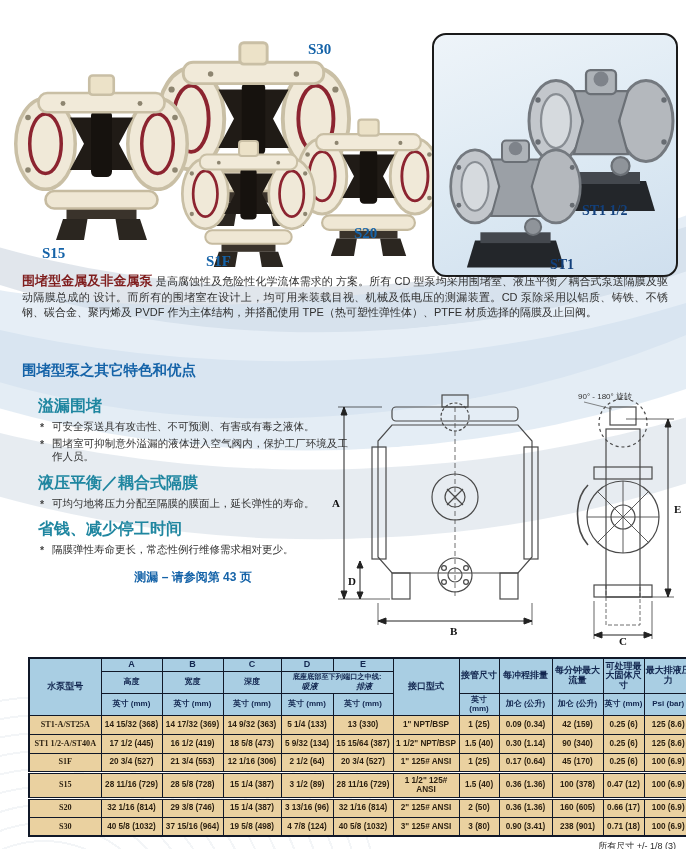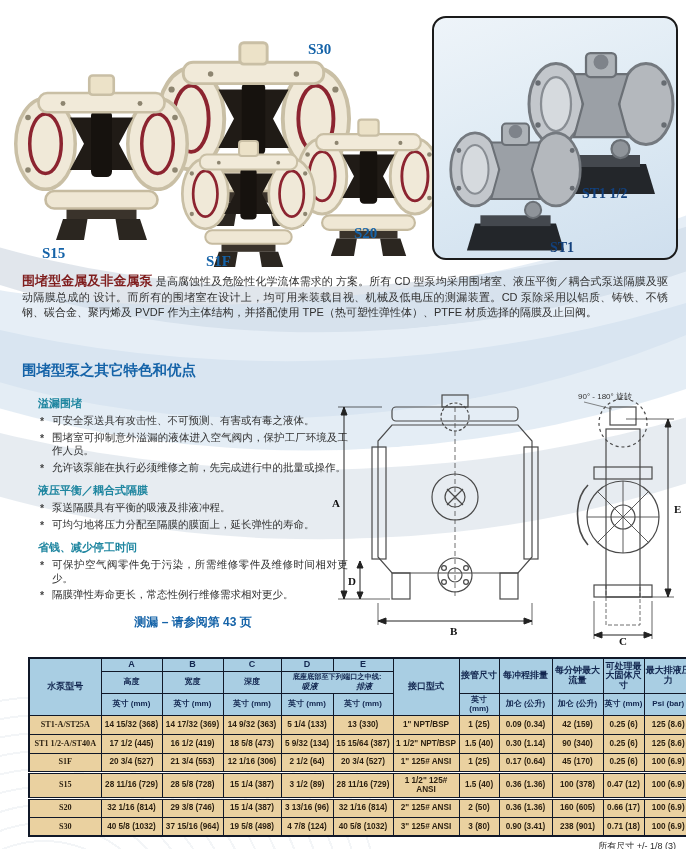--- a/index.html
+++ b/index.html
@@ -11,39 +11,39 @@
   .swoosh { position:absolute; border-radius:50%; pointer-events:none; }
   .sw1 { width:1600px; height:1100px; left:-420px; top:-780px; border-bottom:46px solid rgba(175,190,205,.38); transform:rotate(-6deg); }
   .sw2 { width:1700px; height:1200px; left:-500px; top:-760px; border-bottom:90px solid rgba(195,214,232,.45); transform:rotate(-4deg); }
   .sw3 { width:1800px; height:1300px; left:-560px; top:-770px; border-bottom:70px solid rgba(160,180,200,.25); transform:rotate(-2deg); }
   .sw4 { width:1500px; height:1000px; left:-380px; top:-600px; border-bottom:120px solid rgba(205,222,238,.5); transform:rotate(-10deg); }
   .rings { position:absolute; left:-40px; bottom:-90px; width:420px; height:260px; opacity:.55;
            background:repeating-radial-gradient(circle at 20% 100%, #ffffff 0 16px, #e9edf1 16px 18px); }
 
   
   .photo-group { position:absolute; left:6px; top:4px; width:426px; height:254px; }
-  .photo-box { position:absolute; left:432px; top:7px; width:246px; height:244px;
+  .photo-box { position:absolute; left:432px; top:24px; width:246px; height:244px;
                border:2px solid #1a1a1a; border-radius:14px;
                background:linear-gradient(160deg,#eef4f9 0%, #dce9f3 55%, #cfdfee 100%); overflow:hidden; }
   .photo-label { position:absolute; font-weight:bold; font-size:15px; color:#1563a8; font-family:"Liberation Serif", serif; }
   .lab-s30 { left:302px; top:28px; }
   .lab-s15 { left:36px;  top:232px; }
   .lab-s1f { left:200px; top:240px; }
   .lab-s20 { left:348px; top:212px; }
   .lab-st112 { left:148px; top:168px; position:absolute; font-weight:bold; font-size:14px; color:#12407c; font-family:"Liberation Serif", serif;}
   .lab-st1   { left:116px; top:222px; position:absolute; font-weight:bold; font-size:14px; color:#12407c; font-family:"Liberation Serif", serif;}
 
   
   .intro { position:absolute; left:22px; top:264px; width:646px; font-size:11px; line-height:15.5px; text-align:justify; color:#303030; }
   .intro .title { color:#7f1d1d; font-weight:bold; font-size:13px; }
 
   
   .features-heading { position:absolute; left:22px; top:352px; font-size:14.5px; font-weight:bold; color:#1563a8; }
   .features { position:absolute; left:38px; top:378px; width:310px; }
-  .feat-sub { color:#1f86a0; font-weight:bold; font-size:11px; margin-top:9px; }
+  .feat-sub { color:#1f86a0; font-weight:bold; font-size:16px; margin-top:9px; }
   .feat-list { list-style:none; margin-top:2px; }
   .feat-list li { position:relative; padding-left:14px; font-size:10.5px; line-height:13.5px; color:#303030; margin-top:3px; text-align:justify; }
   .feat-list li::before { content:"*"; position:absolute; left:2px; top:1px; font-weight:bold; color:#444; }
   .leak-note { margin-top:12px; color:#1563a8; font-weight:bold; font-size:12px;text-align:center; }
 
   
   .diagram { position:absolute; left:330px; top:380px; width:352px; height:256px; }
 
   
   .spec-wrap { position:absolute; left:28px; top:648px; width:652px; }
@@ -145,30 +145,27 @@
 
   <p class="intro"><span class="title">围堵型金属及非金属泵</span> <span>是高腐蚀性及危险性化学流体需求的    方案。所有 CD 型泵均采用围堵室、液压平衡／耦合式泵送隔膜及驱动隔膜总成的    设计。而所有的围堵室在设计上，均可用来装载目视、机械及低电压的测漏装置。CD 泵除采用以铝质、铸铁、不锈钢、碳合金、聚丙烯及 PVDF 作为主体结构，并搭配使用 TPE（热可塑性弹性体）、PTFE 材质选择的隔膜及止回阀。</span></p>
 
   <h2 class="features-heading">围堵型泵之其它特色和优点</h2>
 
   <div class="features">
     <div class="feat-sub">溢漏围堵</div>
     <ul class="feat-list">
       <li>可安全泵送具有攻击性、不可预测、有害或有毒之液体。</li>
       <li>围堵室可抑制意外溢漏的液体进入空气阀内，保护工厂环境及工作人员。</li>
-      <li>允许该泵能在执行必须维修之前，先完成进行中的批量或操作。</li>
     </ul>
     <div class="feat-sub">液压平衡／耦合式隔膜</div>
     <ul class="feat-list">
-      <li>泵送隔膜具有平衡的吸液及排液冲程。</li>
       <li>可均匀地将压力分配至隔膜的膜面上，延长弹性的寿命。</li>
     </ul>
     <div class="feat-sub">省钱、减少停工时间</div>
     <ul class="feat-list">
-      <li>可保护空气阀零件免于污染，所需维修零件及维修时间相对更少。</li>
       <li>隔膜弹性寿命更长，常态性例行维修需求相对更少。</li>
     </ul>
     <div class="leak-note">测漏 – 请参阅第 43 页</div>
   </div>
 
   <div class="diagram">
     <svg width="352" height="256" viewBox="0 0 352 256">
       <g stroke="#4a4a4a" fill="none" stroke-width="1.2">
 
         <rect x="112" y="6" width="26" height="12"></rect>

